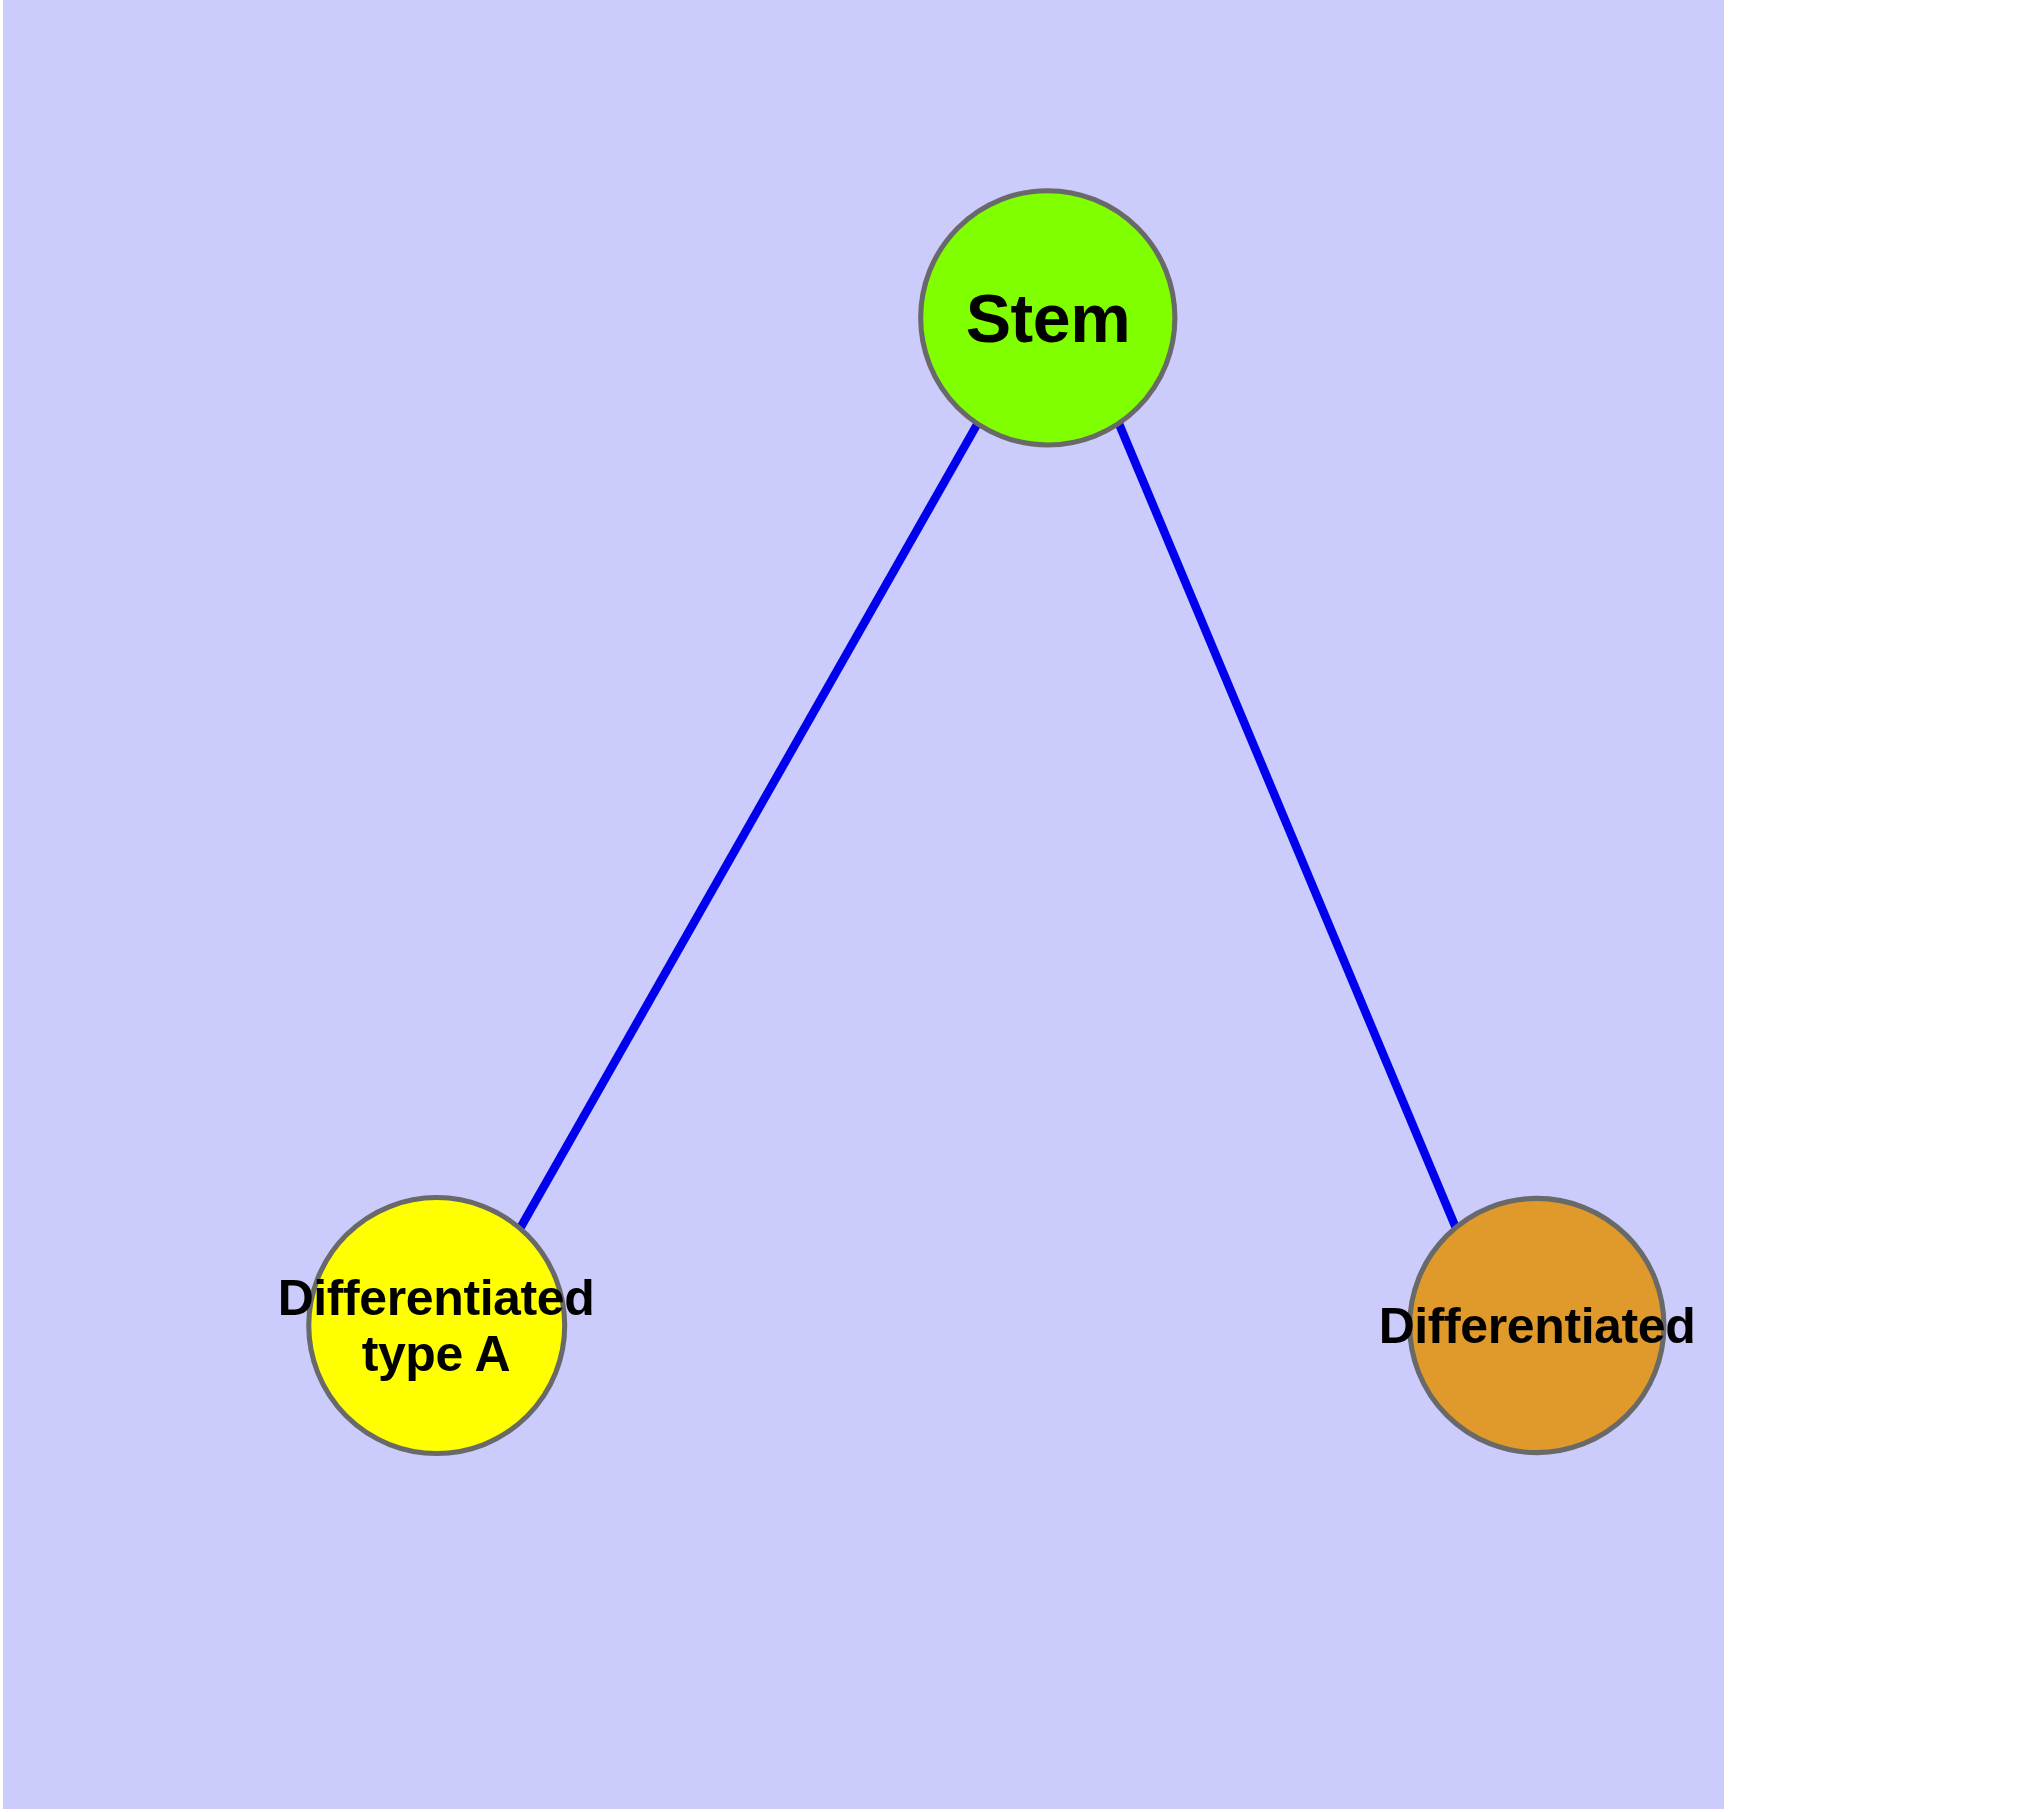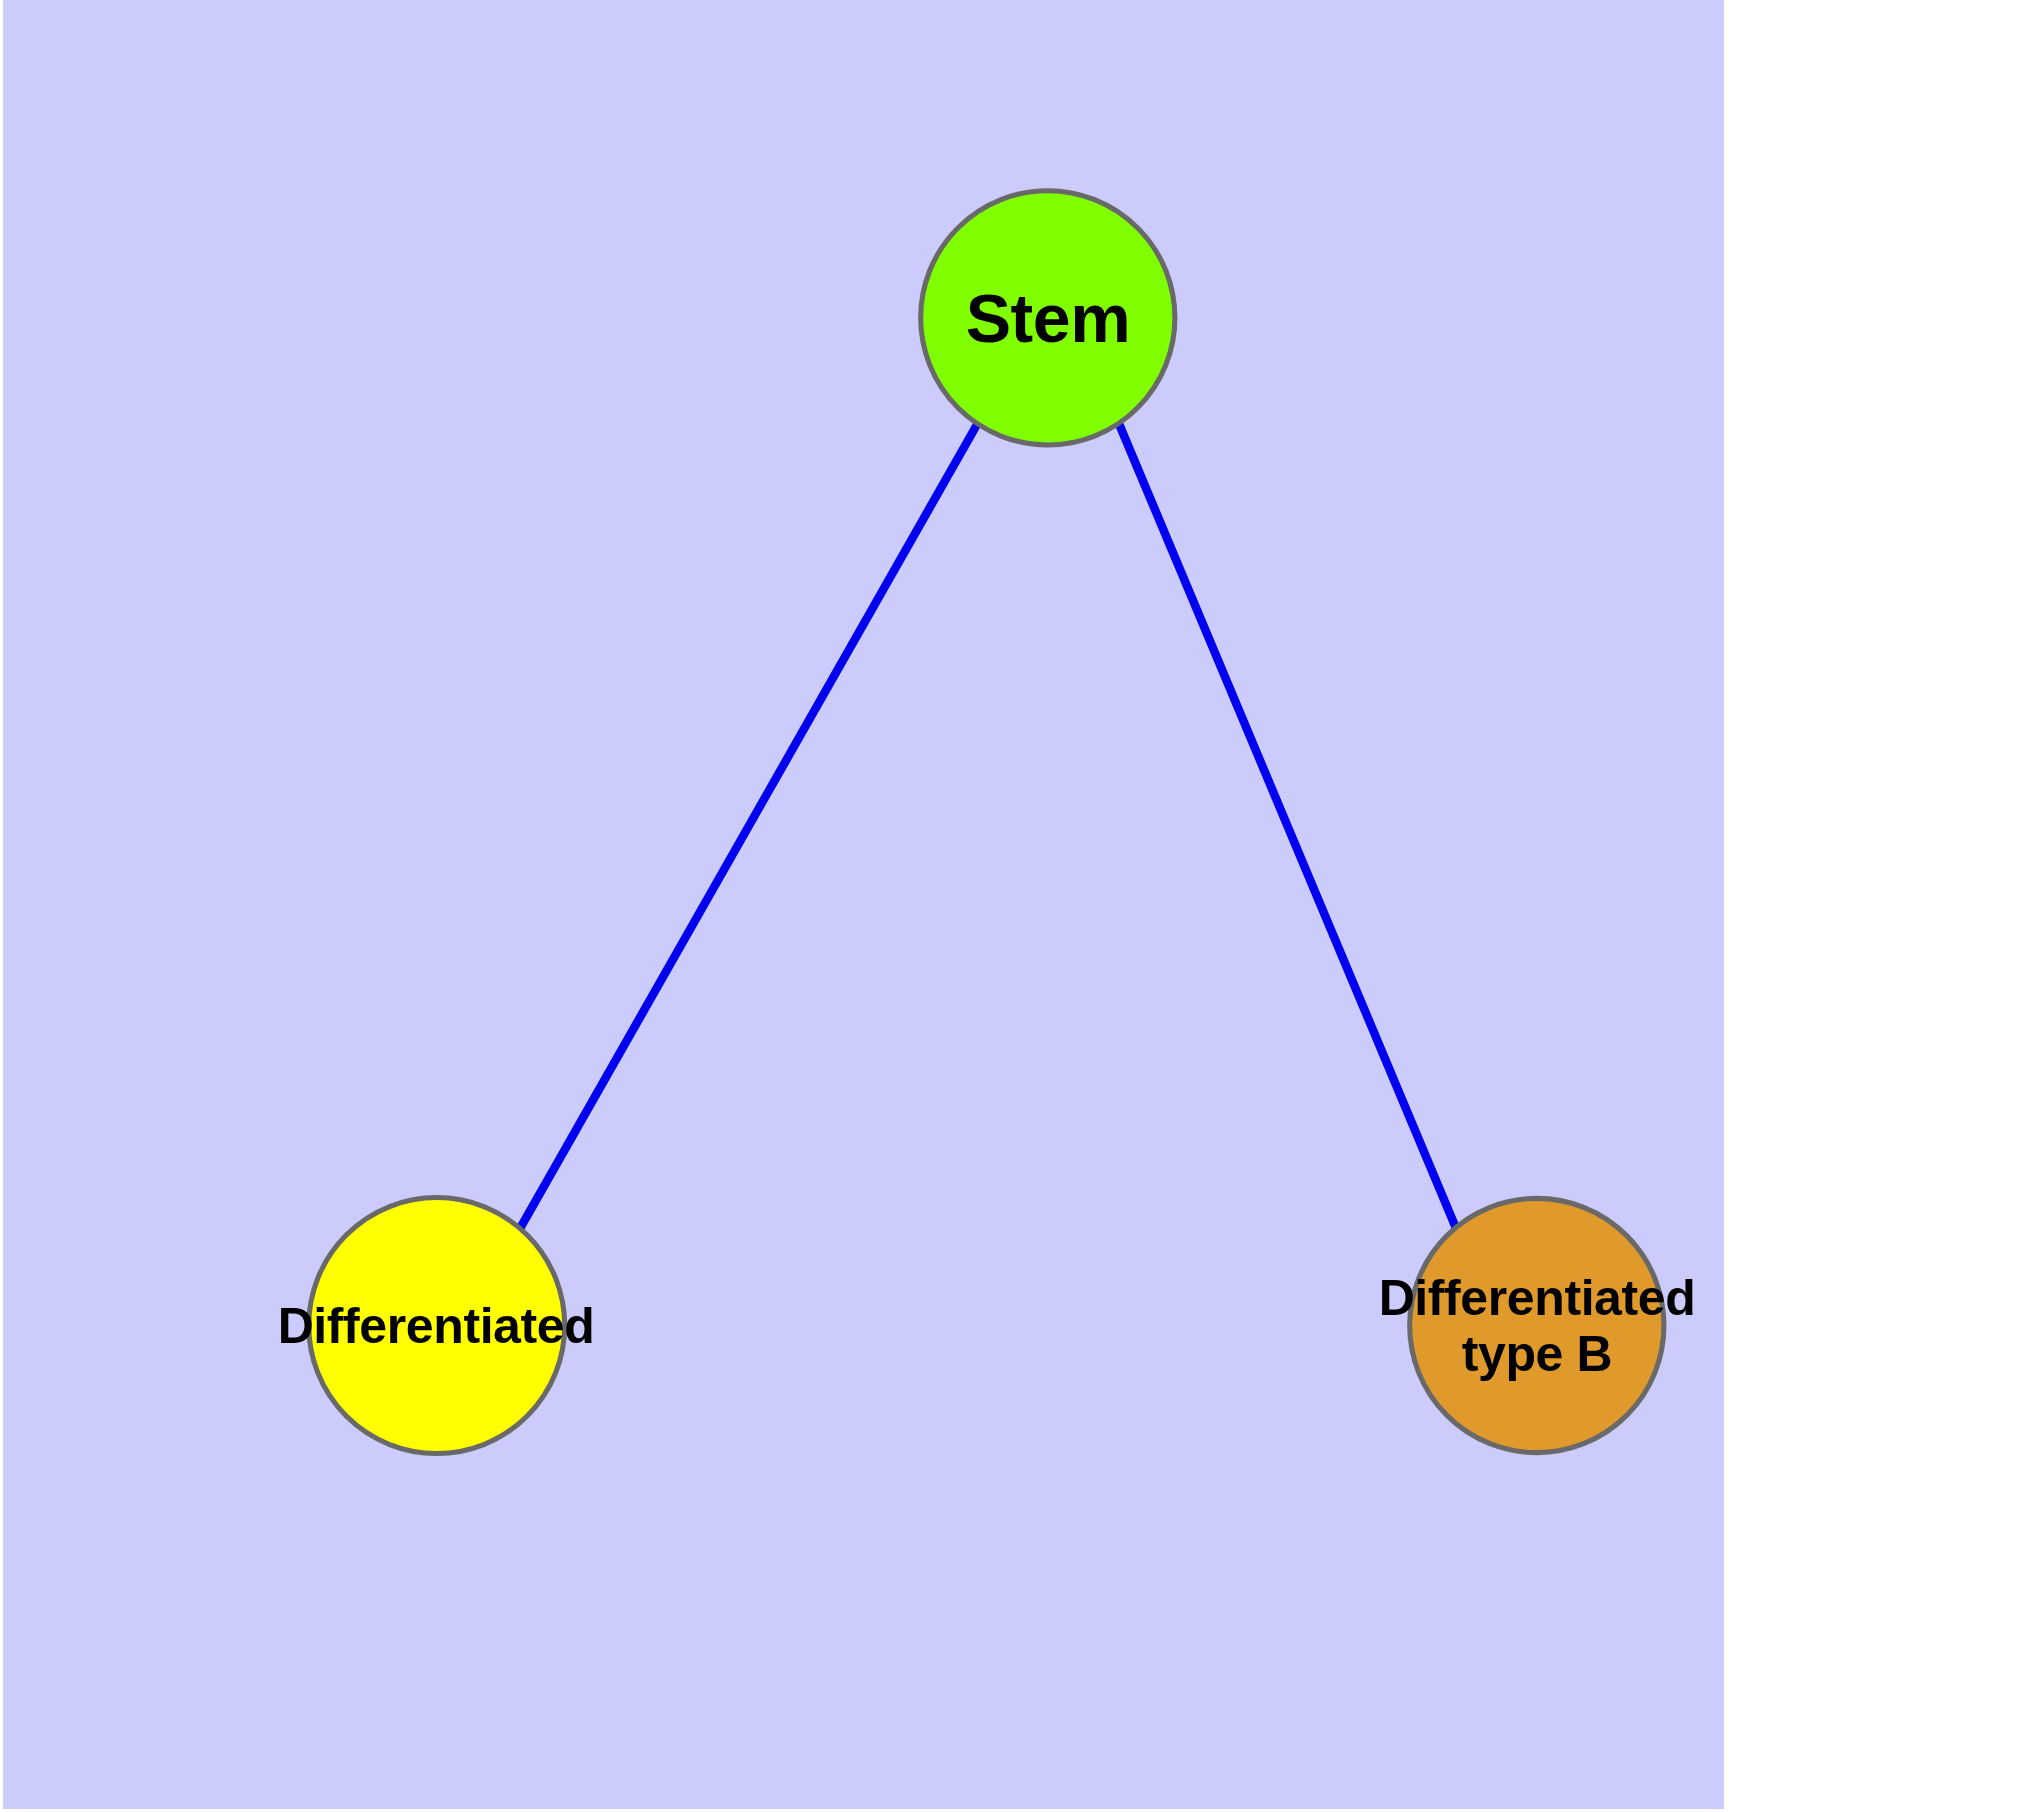--- a/index.html
+++ b/index.html
@@ -79,21 +79,21 @@
         <circle cx="1813" cy="1564" r="150" fill="#e09a2b" class="node-circle" stroke="#696969" stroke-width="6"></circle>
       </g>
   </svg>
 
   <div id="labels-layer">
       <div class="node-label inner" style="left: 1048px; top: 318px;">
         <div>Stem</div>
       </div>
       <div class="node-label outer" style="left: 436px; top: 1326px;">
         <div>Differentiated</div>
+        <div>type A</div>
       </div>
       <div class="node-label outer" style="left: 1537px; top: 1326px;">
         <div>Differentiated</div>
-        <div>type B</div>
       </div>
     </div>
 
 </div>
 
 
 </body></html>

